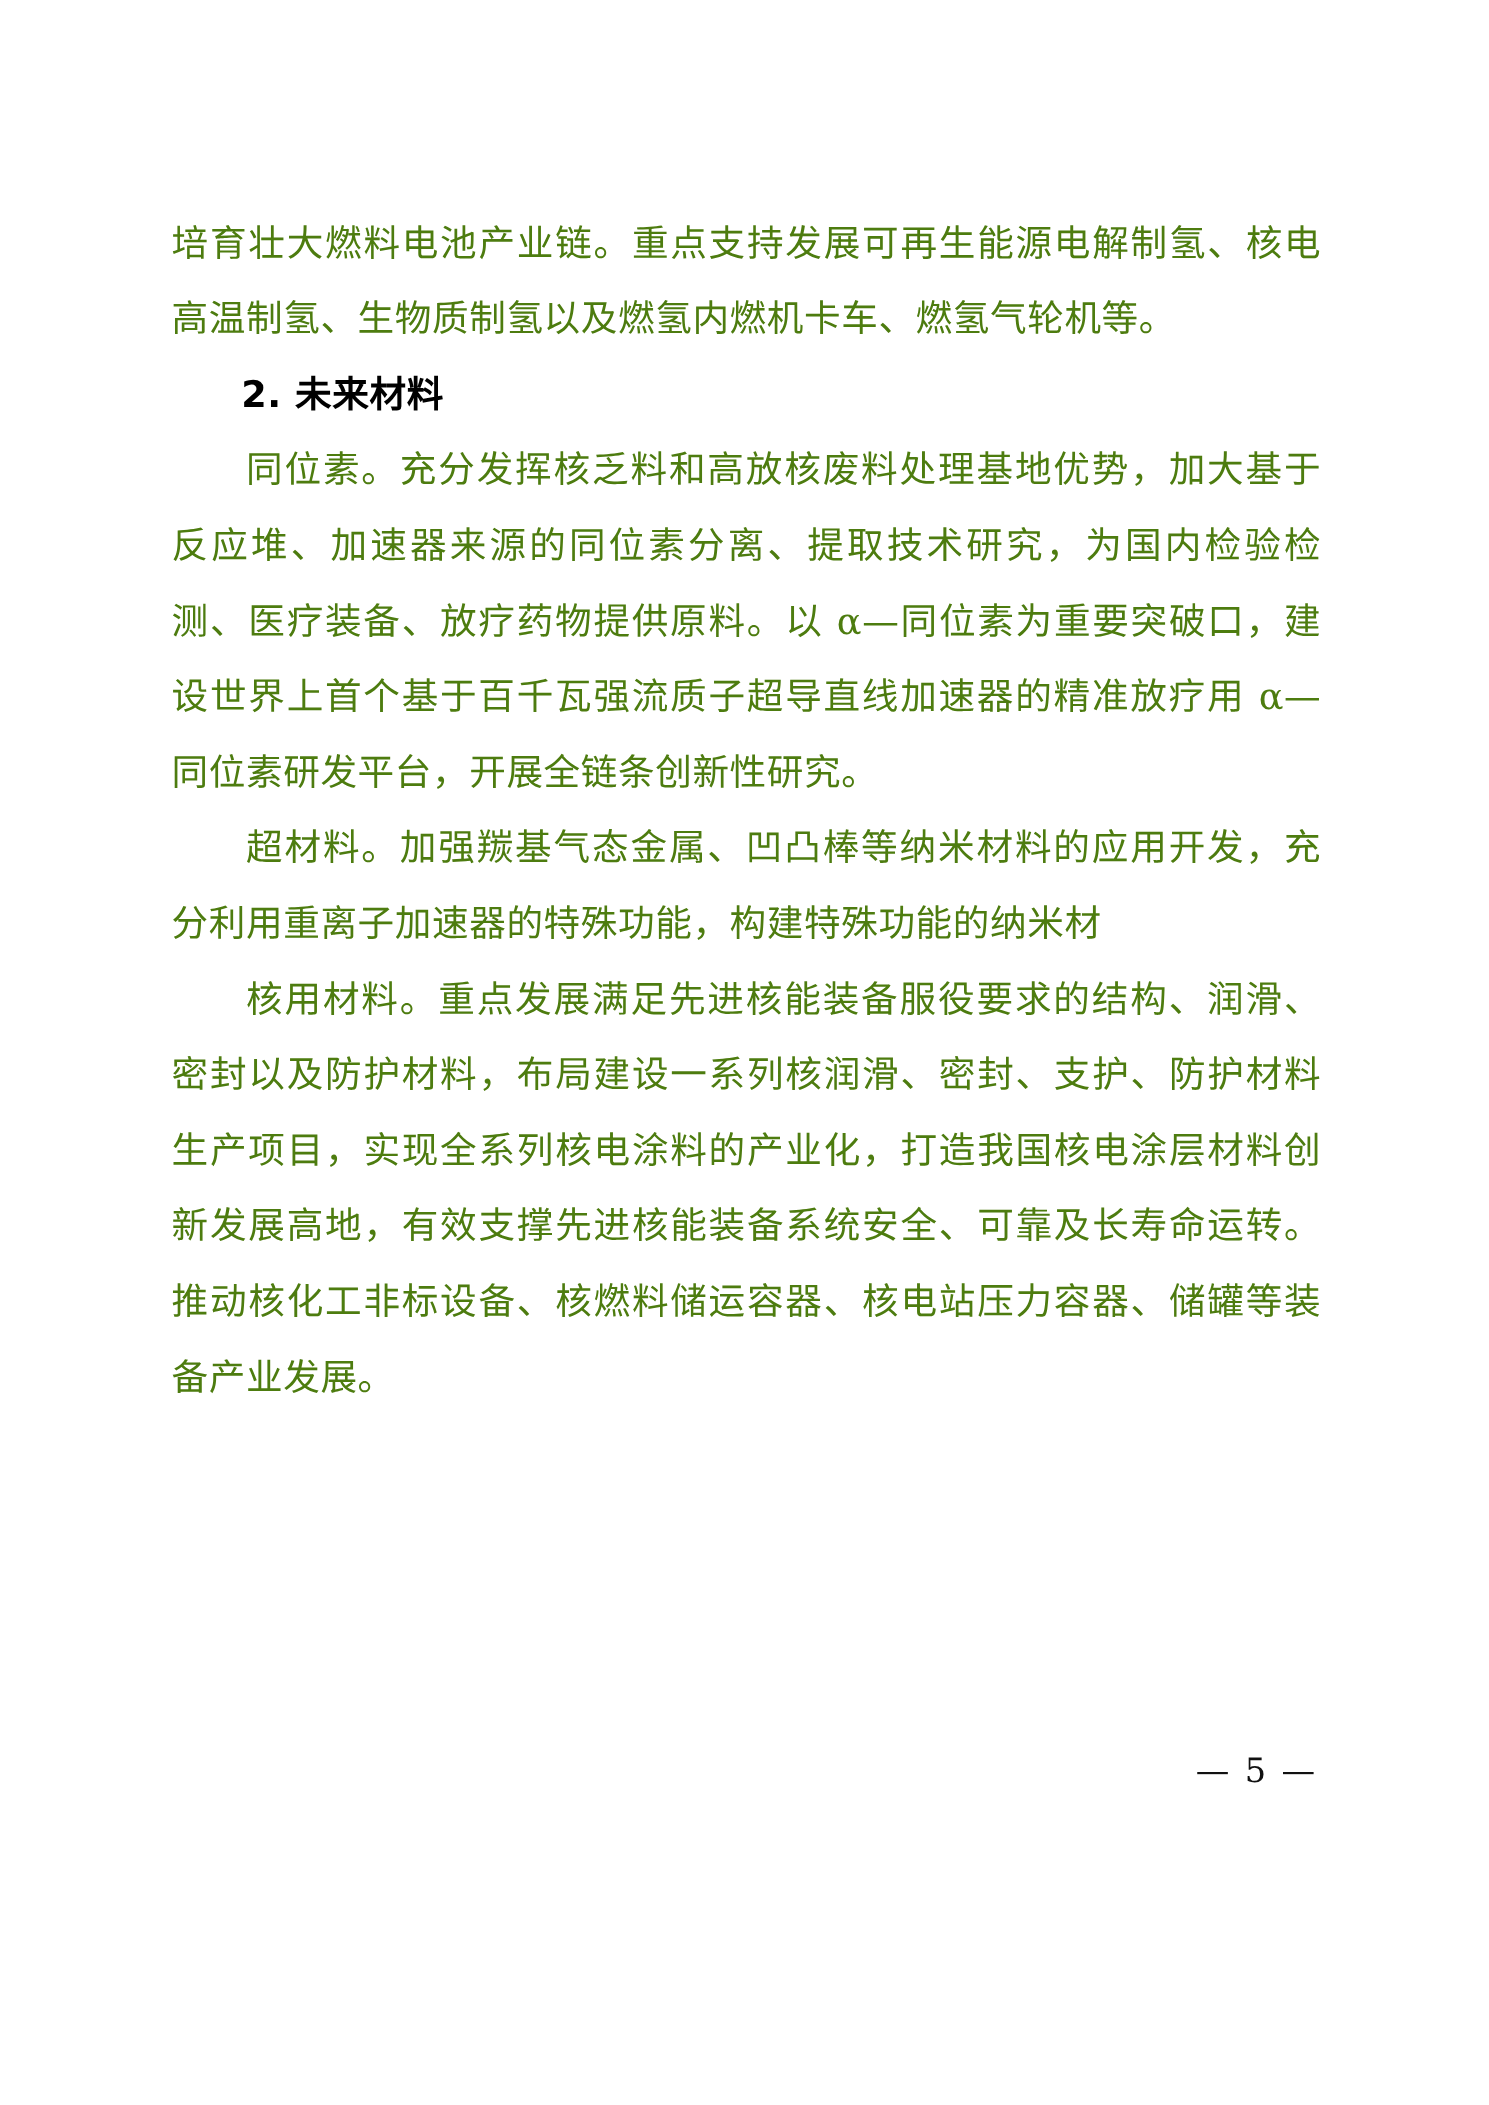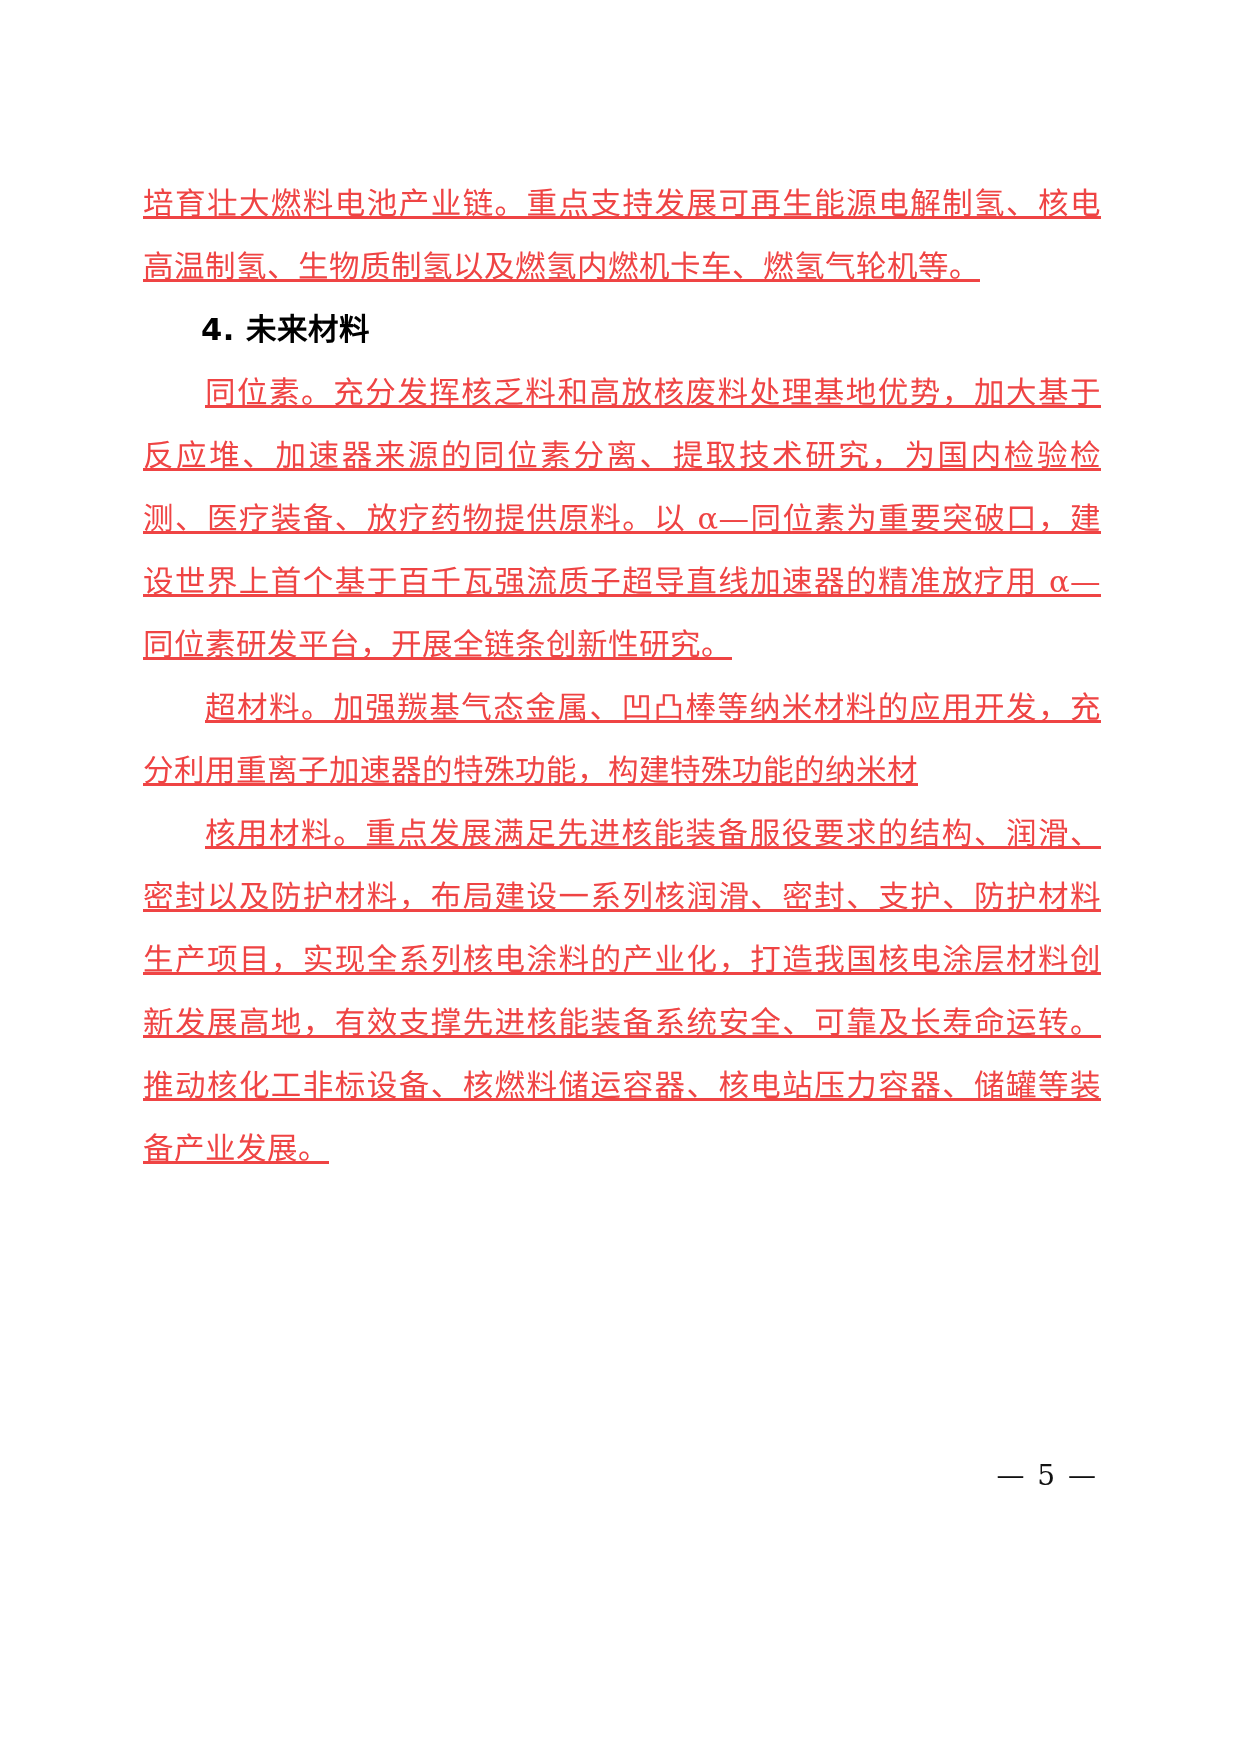--- a/index.html
+++ b/index.html
@@ -24,22 +24,21 @@
     width: 958px;
   }
   p.body-text {
     margin: 0 0 0 0;
     font-size: 30.5px;
     line-height: 63px;
     text-align: justify;
     text-justify: inter-ideograph;
     letter-spacing: 0.5px;
     font-weight: 400;
-    color: #ef4444;
-    text-decoration: underline;
+    color: #4d7c0f;
   }
   p.indent {
     text-indent: 62px;
   }
   h3.section-heading {
     margin: 0;
     font-size: 30.5px;
     line-height: 63px;
     font-weight: 700;
     text-indent: 58px;
@@ -62,21 +61,21 @@
 </head>
 <body>
 
 <div class="page">
 
   <div class="content">
 
     <p class="body-text">培育壮大燃料电池产业链。重点支持发展可再生能源电解制氢、核电高温制氢、生物质制氢以及燃氢内燃机卡车、燃氢气轮机等。</p>
 
 
-    <h3 class="section-heading">4. 未来材料</h3>
+    <h3 class="section-heading">2. 未来材料</h3>
 
     <p class="body-text indent">同位素。充分发挥核乏料和高放核废料处理基地优势，加大基于反应堆、加速器来源的同位素分离、提取技术研究，为国内检验检测、医疗装备、放疗药物提供原料。以 α—同位素为重要突破口，建设世界上首个基于百千瓦强流质子超导直线加速器的精准放疗用 α—同位素研发平台，开展全链条创新性研究。</p>
 
     <p class="body-text indent">超材料。加强羰基气态金属、凹凸棒等纳米材料的应用开发，充分利用重离子加速器的特殊功能，构建特殊功能的纳米材</p>
 
     <p class="body-text indent">核用材料。重点发展满足先进核能装备服役要求的结构、润滑、密封以及防护材料，布局建设一系列核润滑、密封、支护、防护材料生产项目，实现全系列核电涂料的产业化，打造我国核电涂层材料创新发展高地，有效支撑先进核能装备系统安全、可靠及长寿命运转。推动核化工非标设备、核燃料储运容器、核电站压力容器、储罐等装备产业发展。</p>
 
   </div>
 
   <div class="page-number">— 5 —</div>

